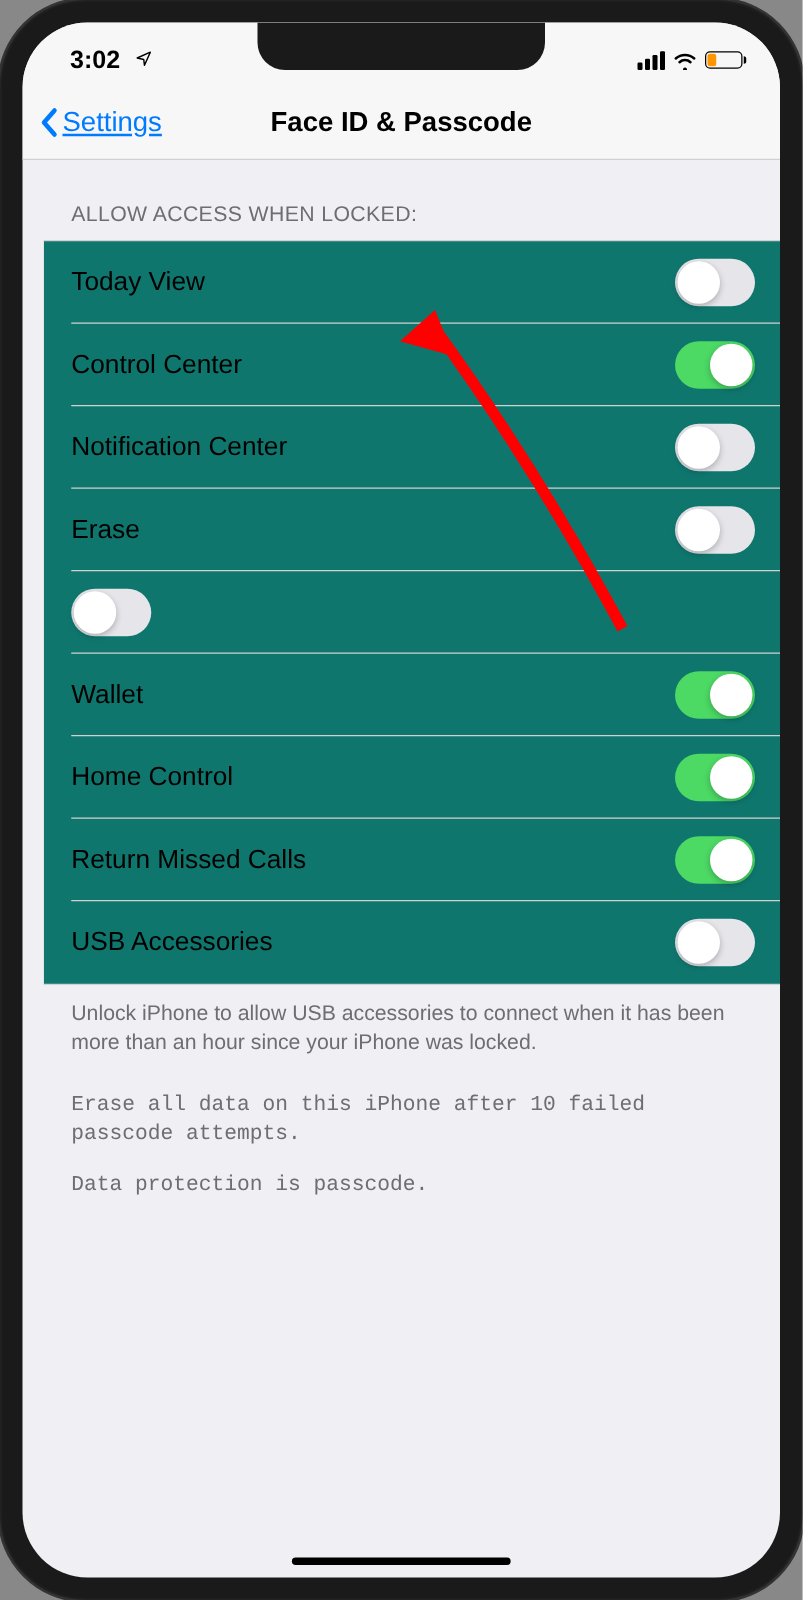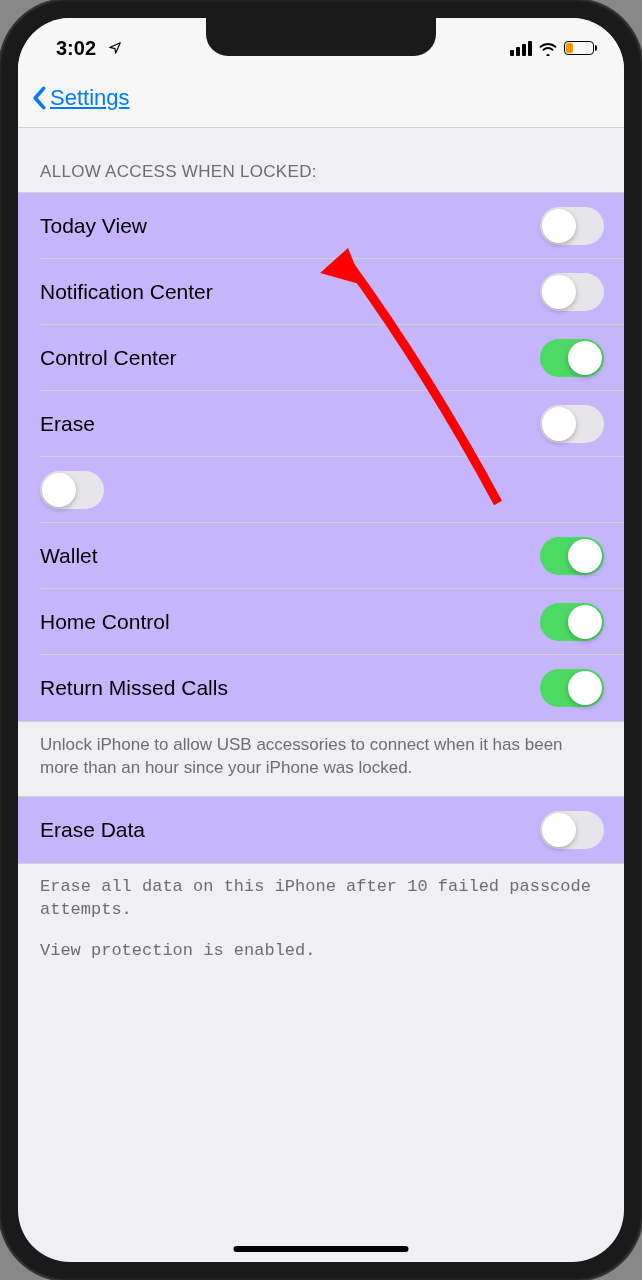--- a/index.html
+++ b/index.html
@@ -87,39 +87,39 @@
     .back-button .label { text-decoration: underline; }
     .nav-title {
       position: absolute;
       left: 50%;
       transform: translateX(-50%);
       font-size: 22px;
       font-weight: 600;
       color: #000;
     }
 
-    .content { height: calc(100% - 110px); overflow: hidden; }
+    .content { height: calc(100% - 110px); overflow: hidden; margin-left: 17px; }
 
     .section-header {
       padding: 34px 22px 10px 22px;
       font-size: 17px;
       color: #6d6d72;
       letter-spacing: 0.3px;
     }
     .section-footer {
       padding: 12px 22px 16px 22px;
       font-size: 17px;
       color: #6d6d72;
       line-height: 1.35;
     }
     .section-footer.multi p { margin-bottom: 18px; font-family: Liberation Mono, monospace; }
     .section-footer.multi p:last-child { margin-bottom: 0; }
 
     .list {
-      background: #c4b5fd;
+      background: #0f766e;
       border-top: 1px solid #d1d1d4;
       border-bottom: 1px solid #d1d1d4;
     }
     .list-row {
       display: flex;
       align-items: center;
       justify-content: space-between;
       padding: 14px 20px 14px 22px;
       min-height: 60px;
       position: relative;
@@ -208,46 +208,47 @@
       </div>
     </div>
 
     <div class="nav-bar">
       <div class="back-button">
         <svg width="16" height="24" viewBox="0 0 12 20">
           <path d="M9 2 L2 10 L9 18" stroke="#007aff" stroke-width="3" fill="none" stroke-linecap="round" stroke-linejoin="round"></path>
         </svg>
         <span class="label">Settings</span>
       </div>
+      <div class="nav-title">Face ID &amp; Passcode</div>
     </div>
 
     <div class="content">
 
       <div class="section-header">ALLOW ACCESS WHEN LOCKED:</div>
 
       <div class="list">
         <div class="list-row">
           <span class="row-label">Today View</span>
-          <div class="switch">
-              <div class="knob"></div>
-            </div>
-        </div>
-        <div class="list-row">
-          <span class="row-label">Notification Center</span>
           <div class="switch">
               <div class="knob"></div>
             </div>
         </div>
         <div class="list-row">
           <span class="row-label">Control Center</span>
           <div class="switch on">
               <div class="knob"></div>
             </div>
         </div>
         <div class="list-row">
+          <span class="row-label">Notification Center</span>
+          <div class="switch">
+              <div class="knob"></div>
+            </div>
+        </div>
+        <div class="list-row">
           <span class="row-label">Erase</span>
           <div class="switch">
               <div class="knob"></div>
             </div>
         </div>
         <div class="list-row">
           <div class="switch">
               <div class="knob"></div>
             </div>
         </div>
@@ -262,36 +263,34 @@
           <div class="switch on">
               <div class="knob"></div>
             </div>
         </div>
         <div class="list-row">
           <span class="row-label">Return Missed Calls</span>
           <div class="switch on">
               <div class="knob"></div>
             </div>
         </div>
+        <div class="list-row">
+          <span class="row-label">USB Accessories</span>
+          <div class="switch">
+              <div class="knob"></div>
+            </div>
+        </div>
       </div>
 
       <div class="section-footer">Unlock iPhone to allow USB accessories to connect when it has been more than an hour since your iPhone was locked.</div>
 
-      <div class="list">
-        <div class="list-row">
-          <span class="row-label">Erase Data</span>
-          <div class="switch">
-              <div class="knob"></div>
-            </div>
-        </div>
-      </div>
 
       <div class="section-footer multi">
         <p>Erase all data on this iPhone after 10 failed passcode attempts.</p>
-        <p>View protection is enabled.</p>
+        <p>Data protection is passcode.</p>
       </div>
 
     </div>
 
     <svg class="arrow-overlay" width="210" height="280">
       <defs>
         <marker id="ah" markerWidth="10" markerHeight="10" refX="2" refY="5" orient="auto">
           <path d="M0,0 L10,5 L0,10 Z" fill="#ff0000"></path>
         </marker>
       </defs>

